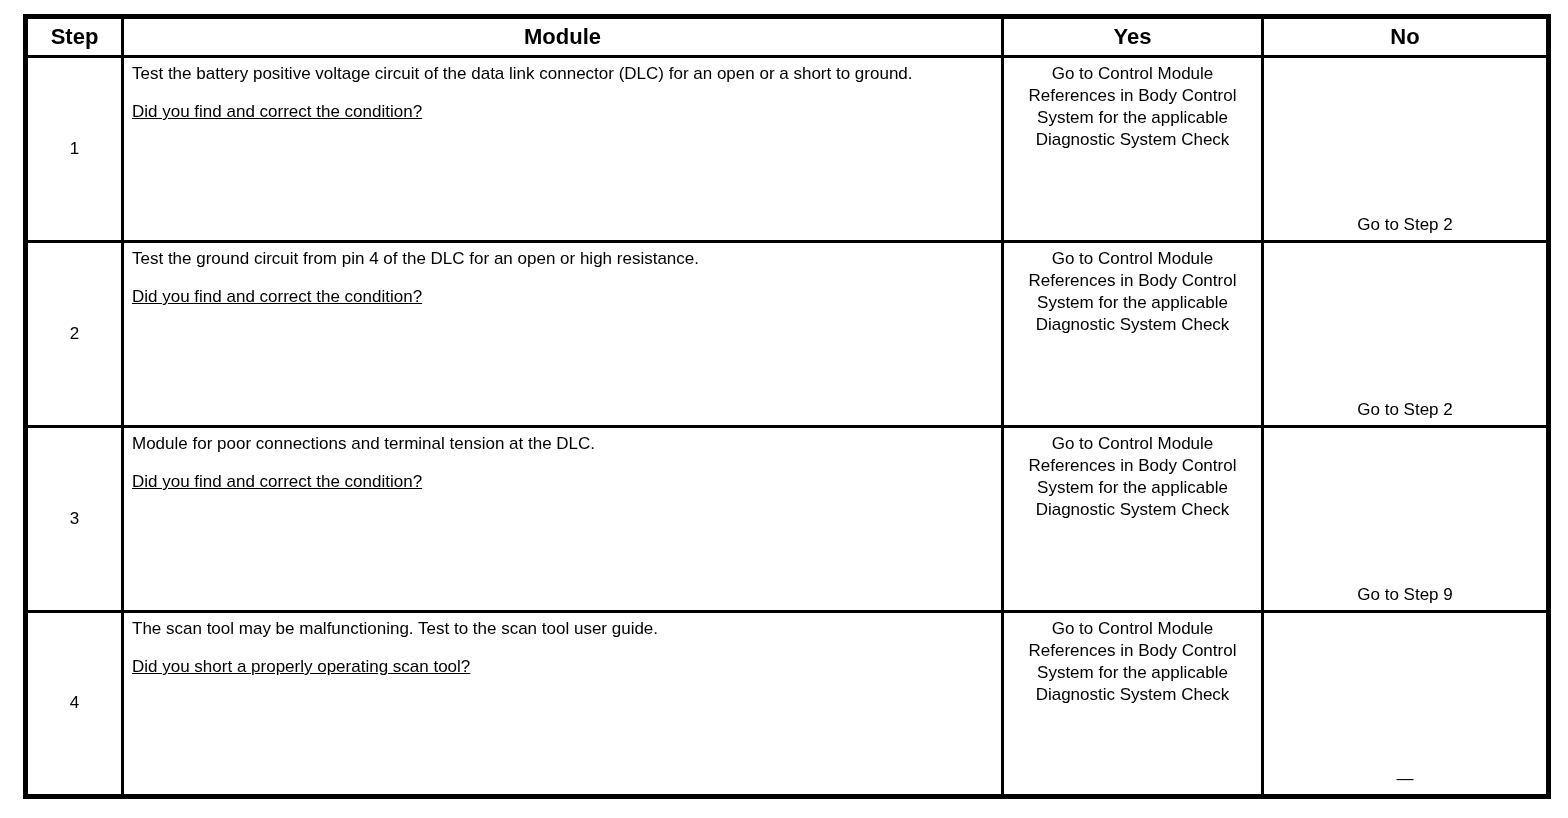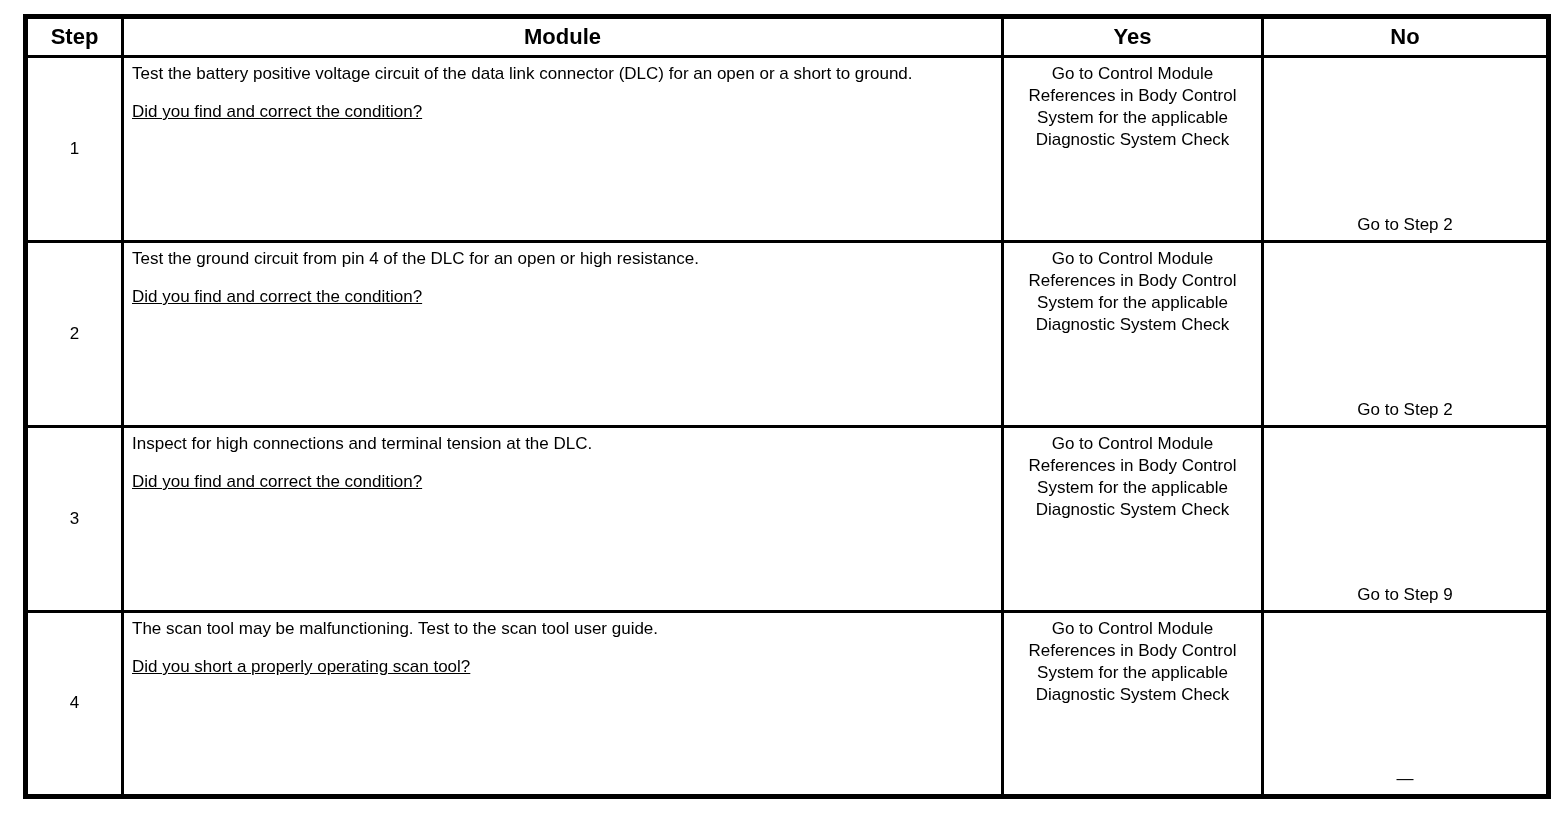--- a/index.html
+++ b/index.html
@@ -101,21 +101,21 @@
         <td class="action-cell">
           <div class="action-primary">Test the ground circuit from pin 4 of the DLC for an open or high resistance.</div>
           <div class="action-question">Did you find and correct the condition?</div>
         </td>
         <td class="yes-cell">Go to Control Module References in Body Control System for the applicable Diagnostic System Check</td>
         <td class="no-cell">Go to Step 2</td>
       </tr>
       <tr>
         <td class="step-cell">3</td>
         <td class="action-cell">
-          <div class="action-primary">Inspect for high connections and terminal tension at the DLC.</div>
+          <div class="action-primary">Module for poor connections and terminal tension at the DLC.</div>
           <div class="action-question">Did you find and correct the condition?</div>
         </td>
         <td class="yes-cell">Go to Control Module References in Body Control System for the applicable Diagnostic System Check</td>
         <td class="no-cell">Go to Step 9</td>
       </tr>
       <tr>
         <td class="step-cell">4</td>
         <td class="action-cell">
           <div class="action-primary">The scan tool may be malfunctioning. Test to the scan tool user guide.</div>
           <div class="action-question">Did you short a properly operating scan tool?</div>

